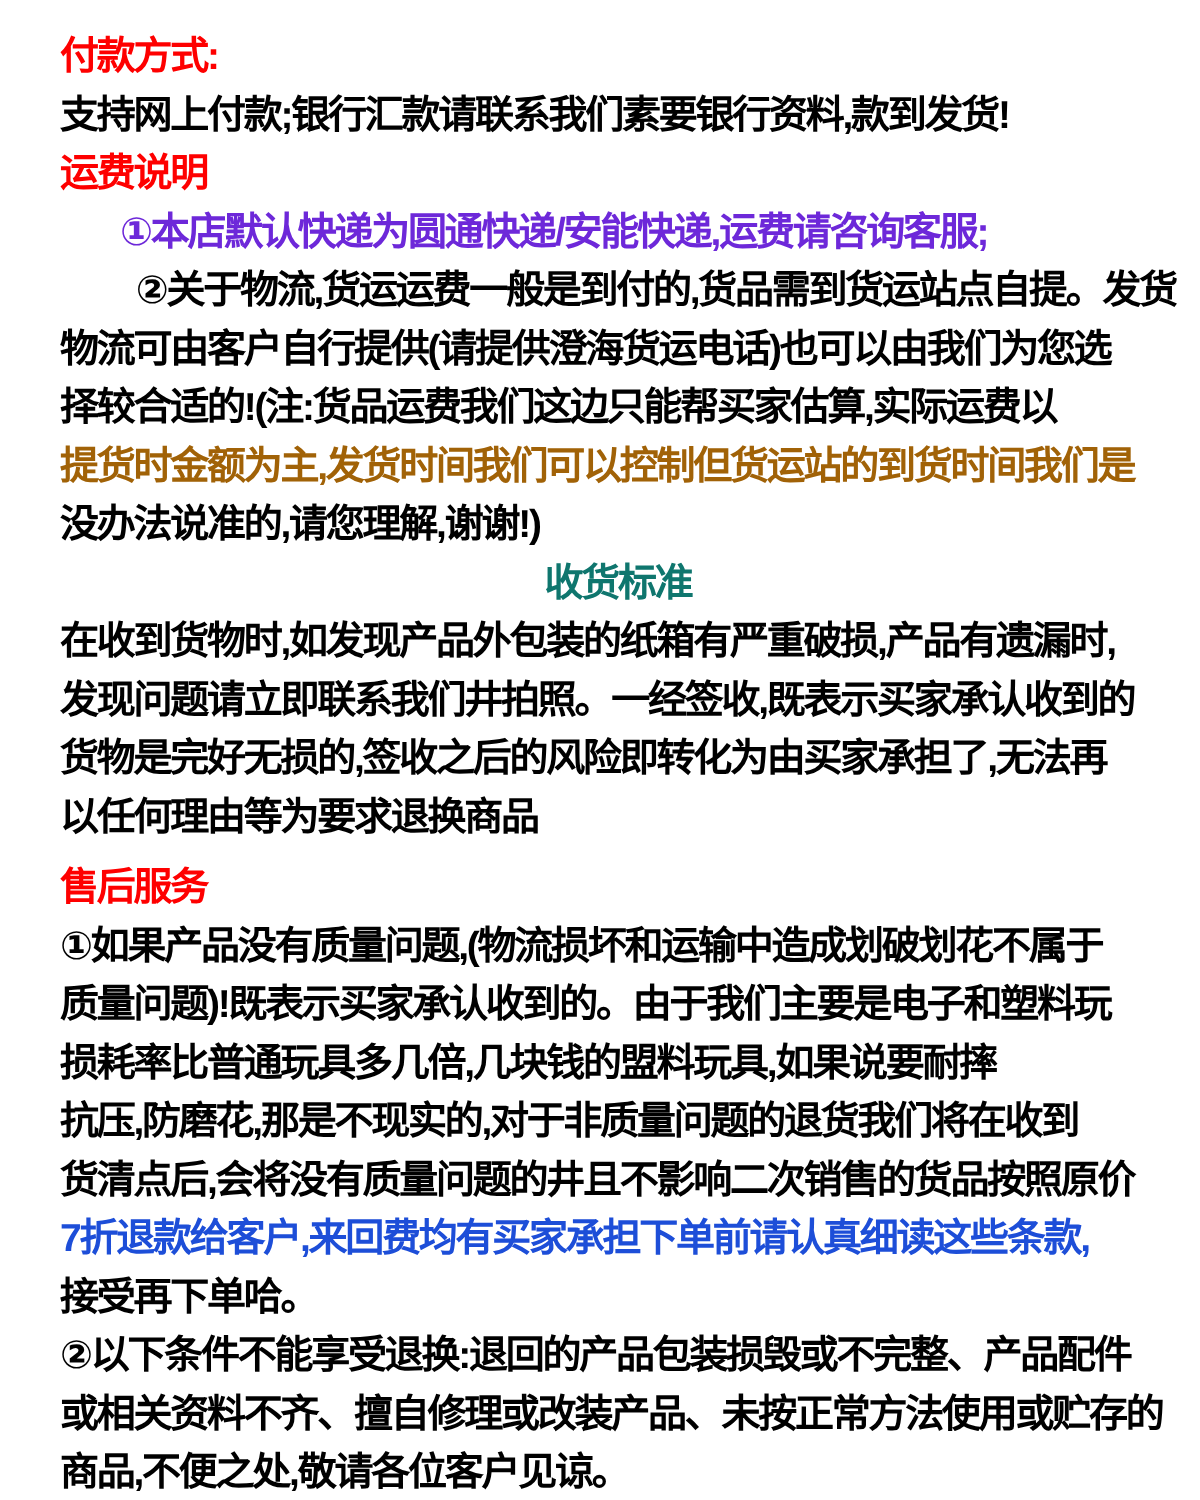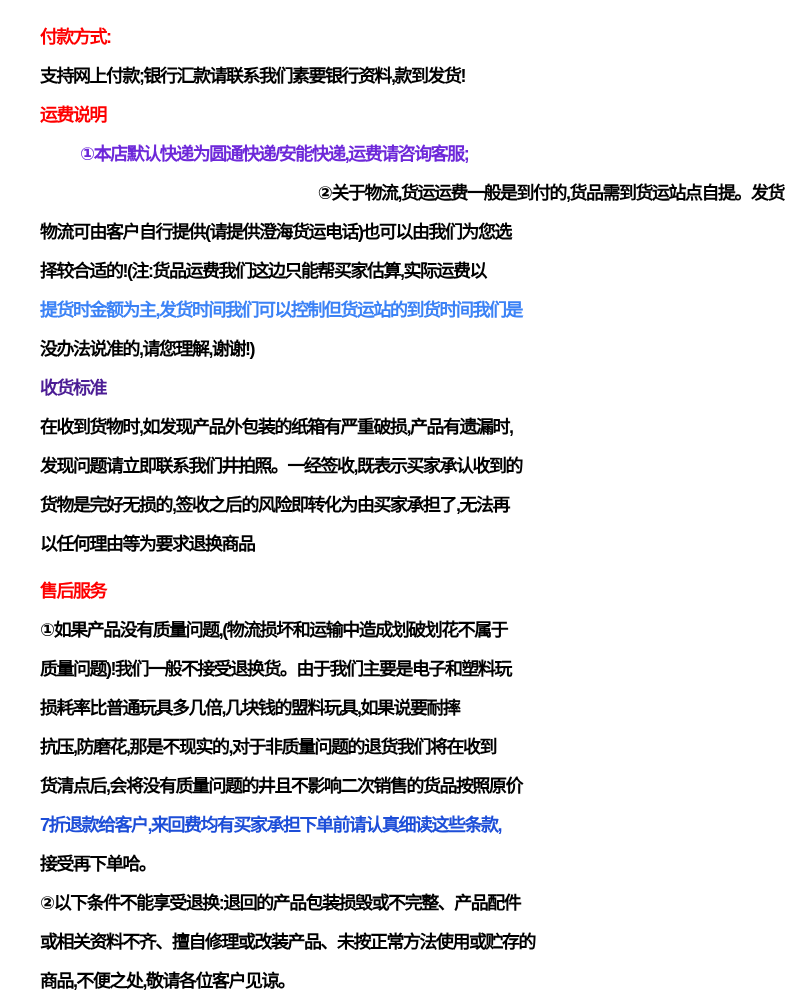--- a/index.html
+++ b/index.html
@@ -13,21 +13,21 @@
   .doc {
     box-sizing: border-box;
     width: 800px;
     padding: 18px 16px 0 40px;
     font-family: "Liberation Sans", "DejaVu Sans", sans-serif;
     font-weight: bold;
   }
   .line {
     height: 39px;
     line-height: 39px;
-    font-size: 18px;
+    font-size: 26px;
     letter-spacing: -1.5px;
     white-space: nowrap;
     color: #000000;
   }
   .line.heading {
     color: #fe0000;
   }
   .line.extra-gap {
     margin-top: 8px;
   }
@@ -36,30 +36,30 @@
 <body>
 
 <div class="doc" style="background: rgb(255, 255, 255);">
     <div class="line heading" style="color: rgb(254, 0, 0);">付款方式:</div>
     <div class="line body" style="color: rgb(0, 0, 0);">支持网上付款;银行汇款请联系我们素要银行资料,款到发货!</div>
     <div class="line heading" style="color: rgb(254, 0, 0);">运费说明</div>
     <div class="line body" style="color: #6d28d9; margin-left: 40px;">①本店默认快递为圆通快递/安能快递,运费请咨询客服;</div>
     <div class="line body" style="color: rgb(0, 0, 0); text-align: right;">②关于物流,货运运费一般是到付的,货品需到货运站点自提。发货</div>
     <div class="line body" style="color: rgb(0, 0, 0);">物流可由客户自行提供(请提供澄海货运电话)也可以由我们为您选</div>
     <div class="line body" style="color: rgb(0, 0, 0);">择较合适的!(注:货品运费我们这边只能帮买家估算,实际运费以</div>
-    <div class="line body" style="color: #3b82f6;">提货时金额为主,发货时间我们可以控制但货运站的到货时间我们是</div>
+    <div class="line body" style="color: #a16207;">提货时金额为主,发货时间我们可以控制但货运站的到货时间我们是</div>
     <div class="line body" style="color: rgb(0, 0, 0);">没办法说准的,请您理解,谢谢!)</div>
-    <div class="line heading" style="color: #4c1d95;">收货标准</div>
+    <div class="line heading" style="color: #0f766e; text-align: center;">收货标准</div>
     <div class="line body" style="color: rgb(0, 0, 0);">在收到货物时,如发现产品外包装的纸箱有严重破损,产品有遗漏时,</div>
     <div class="line body" style="color: rgb(0, 0, 0);">发现问题请立即联系我们井拍照。一经签收,既表示买家承认收到的</div>
     <div class="line body" style="color: rgb(0, 0, 0);">货物是完好无损的,签收之后的风险即转化为由买家承担了,无法再</div>
     <div class="line body" style="color: rgb(0, 0, 0);">以任何理由等为要求退换商品</div>
     <div class="line heading extra-gap" style="color: rgb(254, 0, 0);">售后服务</div>
     <div class="line body" style="color: rgb(0, 0, 0);">①如果产品没有质量问题,(物流损坏和运输中造成划破划花不属于</div>
-    <div class="line body" style="color: rgb(0, 0, 0);">质量问题)!我们一般不接受退换货。由于我们主要是电子和塑料玩</div>
+    <div class="line body" style="color: rgb(0, 0, 0);">质量问题)!既表示买家承认收到的。由于我们主要是电子和塑料玩</div>
     <div class="line body" style="color: rgb(0, 0, 0);">损耗率比普通玩具多几倍,几块钱的盟料玩具,如果说要耐摔</div>
     <div class="line body" style="color: rgb(0, 0, 0);">抗压,防磨花,那是不现实的,对于非质量问题的退货我们将在收到</div>
     <div class="line body" style="color: rgb(0, 0, 0);">货清点后,会将没有质量问题的井且不影响二次销售的货品按照原价</div>
     <div class="line body" style="color: #1d4ed8;">7折退款给客户,来回费均有买家承担下单前请认真细读这些条款,</div>
     <div class="line body" style="color: rgb(0, 0, 0);">接受再下单哈。</div>
     <div class="line body" style="color: rgb(0, 0, 0);">②以下条件不能享受退换:退回的产品包装损毁或不完整、产品配件</div>
     <div class="line body" style="color: rgb(0, 0, 0);">或相关资料不齐、擅自修理或改装产品、未按正常方法使用或贮存的</div>
     <div class="line body" style="color: rgb(0, 0, 0);">商品,不便之处,敬请各位客户见谅。</div>
   </div>
 

